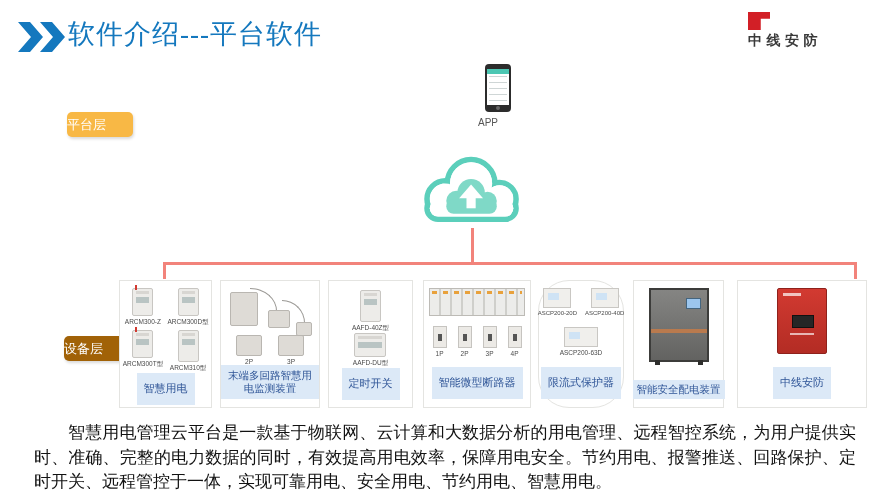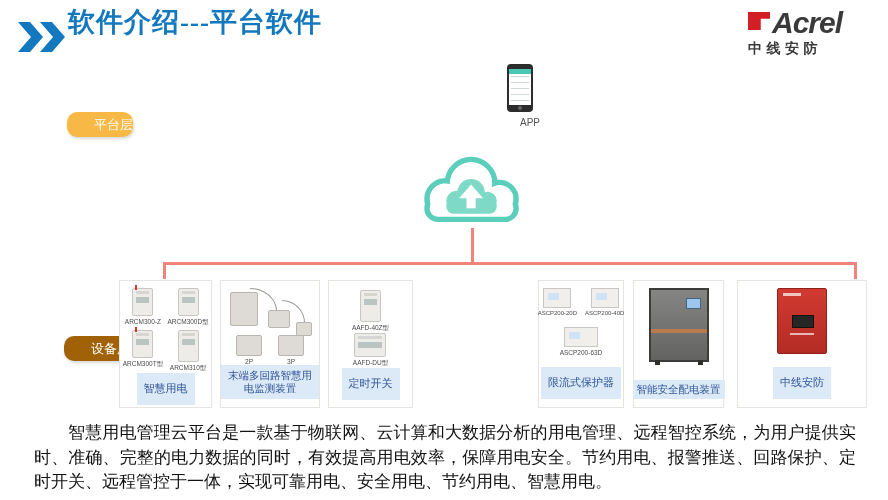--- a/index.html
+++ b/index.html
@@ -3,50 +3,50 @@
 <meta charset="utf-8">
 <style>
   html,body{margin:0;padding:0;background:#fff;}
   .stage{position:relative;width:888px;height:500px;background:#fff;overflow:hidden;
          font-family:"Liberation Sans",sans-serif;}
 
   
   .chev-group{position:absolute;left:18px;top:22px;display:flex;}
   .chev{width:25px;height:30px;background:#1478BE;margin-right:-3px;
         clip-path:polygon(0 0,48% 0,100% 50%,48% 100%,0 100%,52% 50%);}
-  .title{position:absolute;left:68px;top:4px;margin:0;font-size:27px;font-weight:bold;
+  .title{position:absolute;left:68px;top:16px;margin:0;font-size:27px;font-weight:normal;
          color:#1478BE;letter-spacing:1px;font-family:"Liberation Serif",serif;}
   .logo{position:absolute;right:14px;top:8px;width:126px;}
   .logo-top{display:flex;align-items:flex-start;}
   .logo-mark{width:22px;height:18px;background:#D21F26;margin-top:4px;
              clip-path:polygon(0 0,100% 0,100% 38%,58% 38%,58% 100%,0 100%);}
   .logo-brand{font-size:30px;line-height:30px;font-weight:bold;font-style:italic;
               color:#3a3a3a;margin-left:2px;letter-spacing:-1px;}
   .logo-sub{font-size:14px;font-weight:bold;color:#3a3a3a;letter-spacing:4.5px;margin-top:2px;}
 
   
-  .badge{position:absolute;color:#fff;font-size:13px;text-align:right;line-height:25px;
-         width:66px;height:25px;border-radius:10px;box-shadow:1px 2px 3px rgba(0,0,0,.15);}
+  .badge{position:absolute;color:#fff;font-size:13px;text-align:left;line-height:25px;
+         width:66px;height:25px;border-radius:5px;box-shadow:1px 2px 3px rgba(0,0,0,.15);}
   .badge.platform{left:67px;top:112px;background:#F8B845;}
   .badge.device{left:64px;top:336px;background:#a16207;}
 
   
   .web{position:absolute;left:402px;top:66px;width:70px;text-align:center;}
   .monitor{width:64px;height:42px;margin:0 auto;border:2px solid #8d9296;border-radius:3px;
            background:#fff;position:relative;overflow:hidden;}
   .monitor .sidebar{position:absolute;left:0;top:0;width:9px;height:100%;background:#4CC7B3;}
   .monitor .rows{position:absolute;left:12px;right:2px;top:7px;bottom:2px;
       background:repeating-linear-gradient(180deg,#cfd6d6 0 1.5px,transparent 1.5px 7px);}
   .monitor .topbar{position:absolute;left:11px;top:2px;width:12px;height:3px;background:#4CC7B3;}
   .m-neck{width:10px;height:5px;background:#c2c6ca;margin:0 auto;}
   .m-base{width:30px;height:4px;background:#b7bbbf;border-radius:2px;margin:0 auto;}
   .dev-label{font-size:10px;color:#555;margin-top:5px;}
 
   
-  .app{position:absolute;left:500px;top:64px;width:40px;text-align:right;}
+  .app{position:absolute;left:478px;top:64px;width:40px;text-align:left;}
   .phone{width:26px;height:48px;margin:0 auto;background:#2c2c2c;border-radius:4px;
          padding:5px 2px 7px 2px;box-sizing:border-box;position:relative;}
   .phone .screen{width:100%;height:100%;background:#fff;position:relative;overflow:hidden;}
   .phone .p-top{position:absolute;top:0;left:0;width:100%;height:5px;background:#4CC7B3;}
   .phone .p-rows{position:absolute;left:2px;right:2px;top:7px;bottom:1px;
       background:repeating-linear-gradient(180deg,#cfd6d6 0 1.5px,transparent 1.5px 6px);}
   .phone .home{position:absolute;bottom:2px;left:50%;margin-left:-2px;width:4px;height:4px;
          border-radius:50%;background:#666;}
 
   
@@ -129,21 +129,20 @@
 
   <div class="chev-group">
     <span class="chev"></span>
     <span class="chev"></span>
   </div>
   <h1 class="title">软件介绍---平台软件</h1>
 
   <div class="logo">
     <div class="logo-top">
       <span class="logo-mark"></span>
-      <span class="logo-brand">Acrel</span>
     </div>
     <div class="logo-sub">中线安防</div>
   </div>
 
   <div class="badge platform">平台层</div>
 
 
   <div class="app">
     <div class="phone">
       <div class="screen">
@@ -239,22 +238,44 @@
       <div class="dev tall"></div>
       <div class="dlab">AAFD-40Z型</div>
     </div>
     <div class="cell">
       <div class="dev wide"></div>
       <div class="dlab">AAFD-DU型</div>
     </div>
     <div class="chip">定时开关</div>
   </div>
 
-
-  <div class="box" style="left:538px;width:86px;">
+  <div class="box" style="left:423px;width:108px;">
+    <div class="strip"></div>
+    <div class="brk-row">
+      <div class="cell">
+          <div class="brk"></div>
+        <div class="dlab">1P</div>
+        </div>
+      <div class="cell">
+          <div class="brk"></div>
+        <div class="dlab">2P</div>
+        </div>
+      <div class="cell">
+          <div class="brk"></div>
+        <div class="dlab">3P</div>
+        </div>
+      <div class="cell">
+          <div class="brk"></div>
+        <div class="dlab">4P</div>
+        </div>
+    </div>
+    <div class="chip">智能微型断路器</div>
+  </div>
+
+  <div class="box" style="left:538px;width:86px;border-radius:31px;">
     <div class="row2">
       <div class="cell">
           <div class="dev5"></div>
         <div class="dlab" style="font-size:6px;">ASCP200-20D</div>
         </div>
       <div class="cell">
           <div class="dev5"></div>
         <div class="dlab" style="font-size:6px;">ASCP200-40D</div>
         </div>
     </div>

